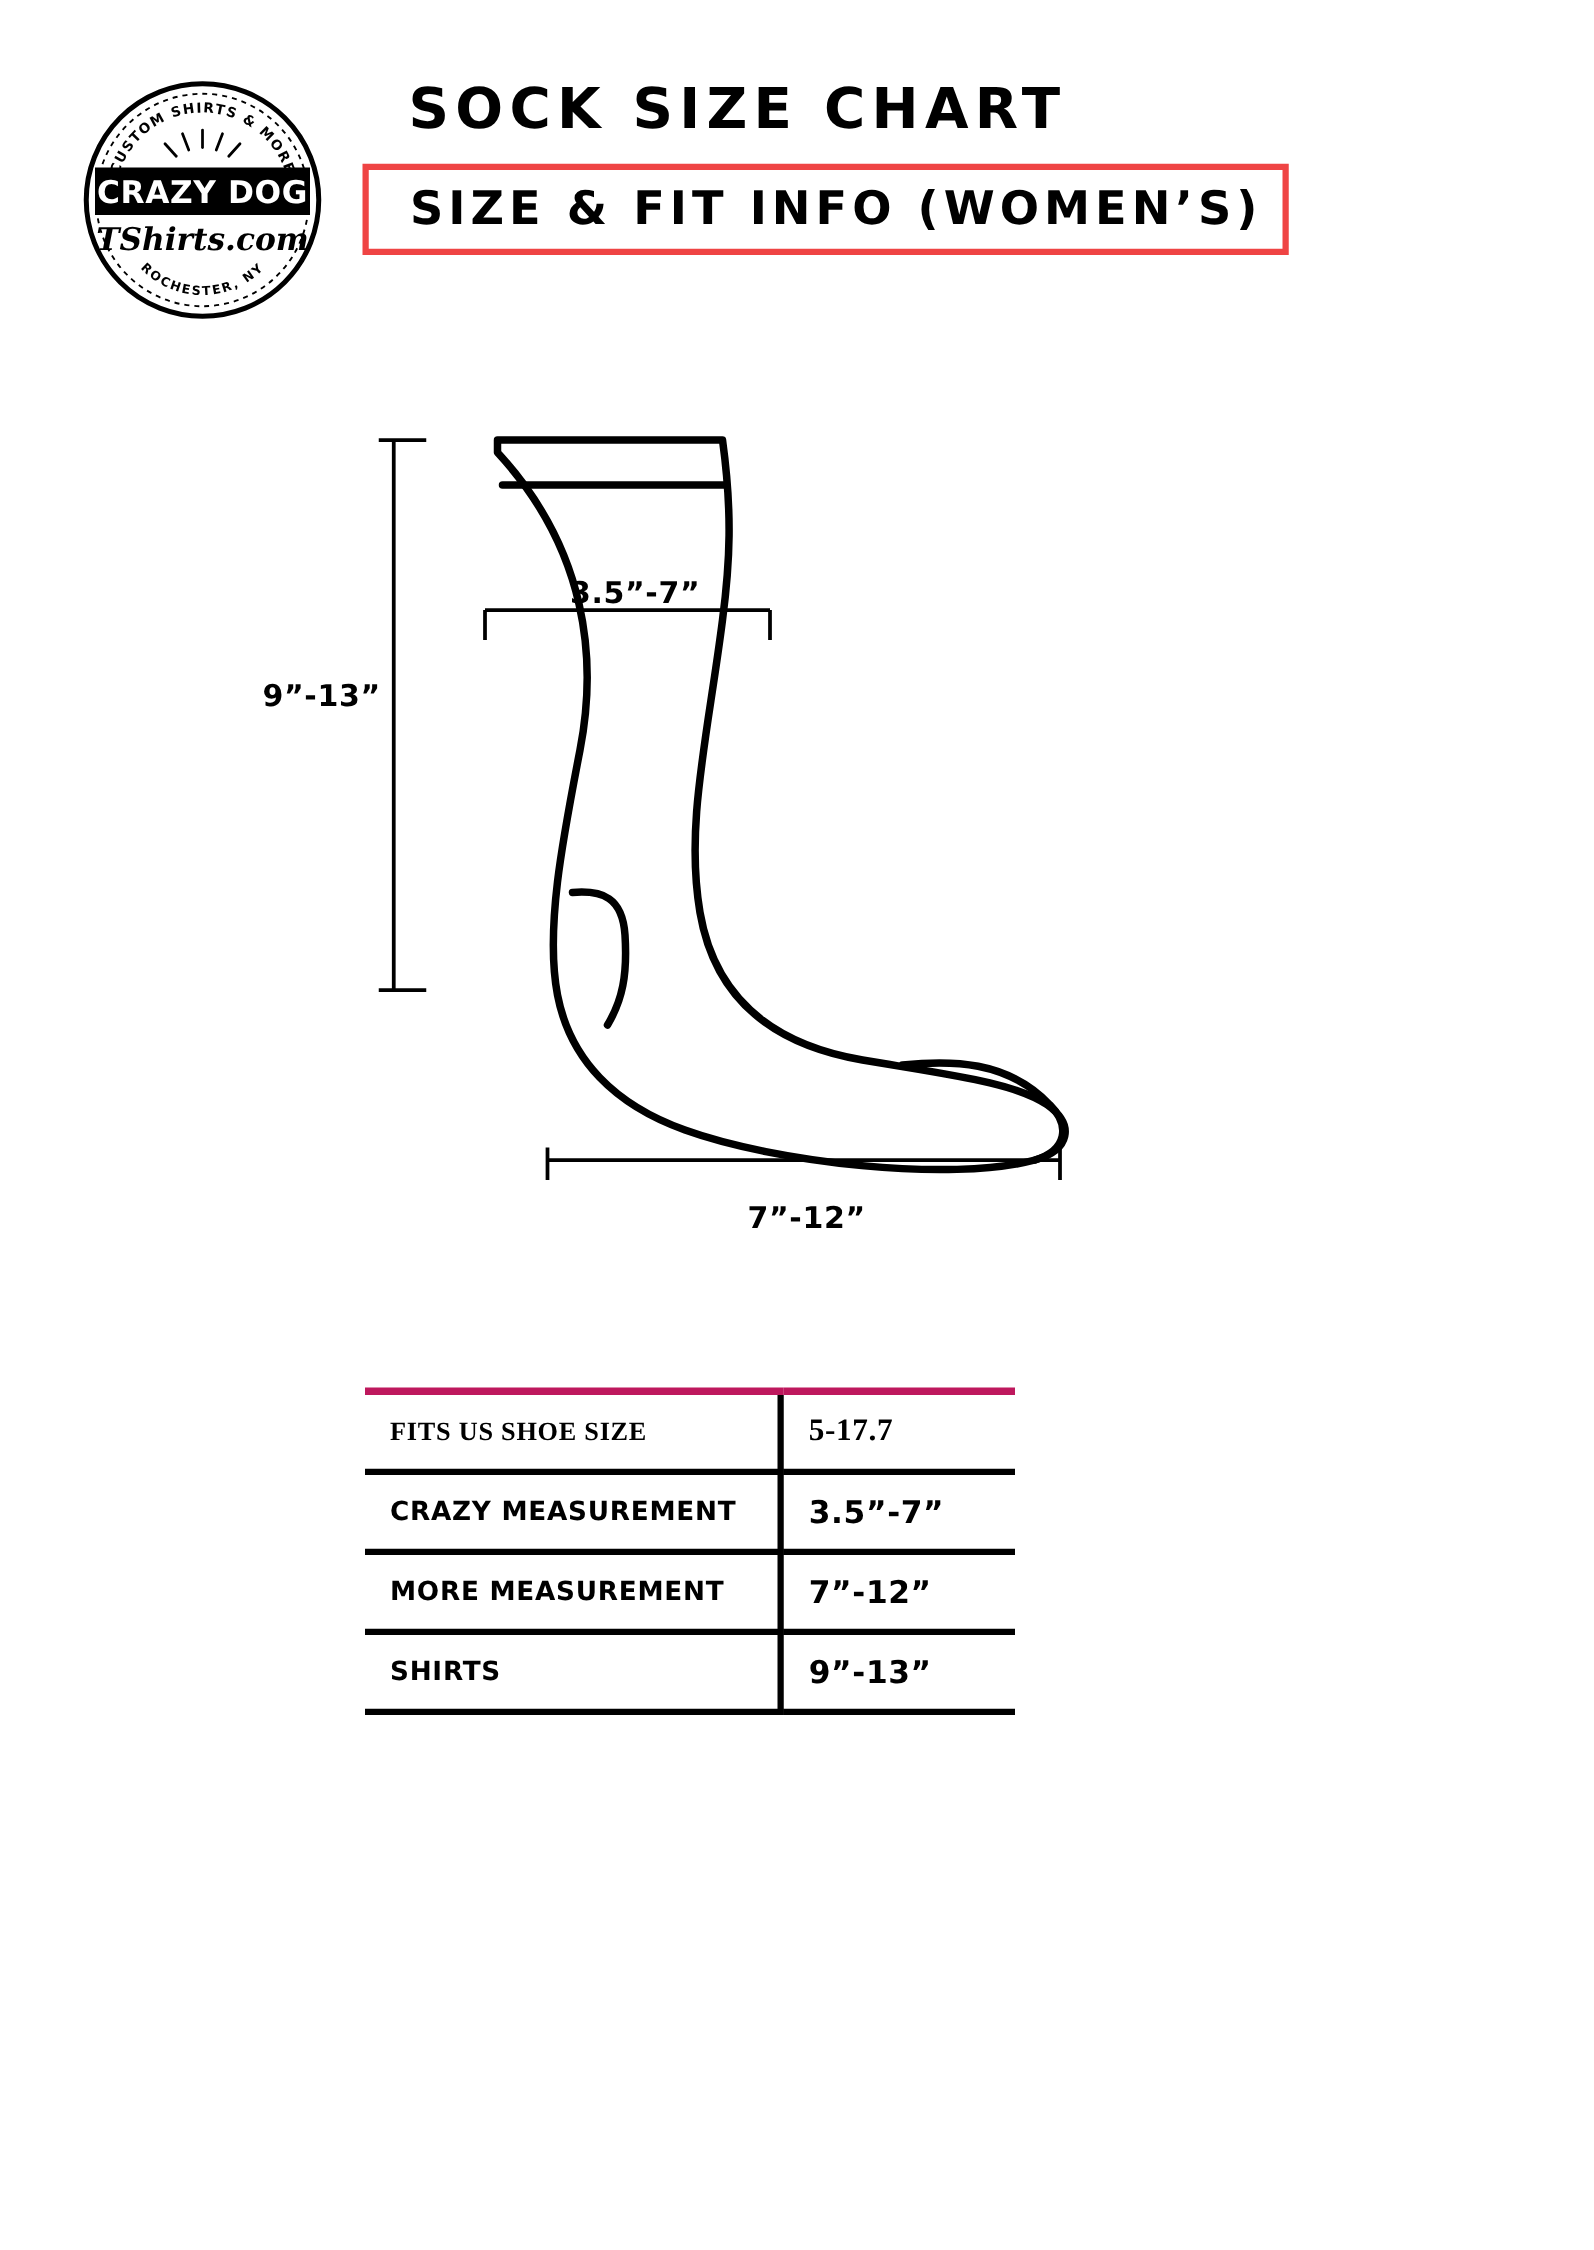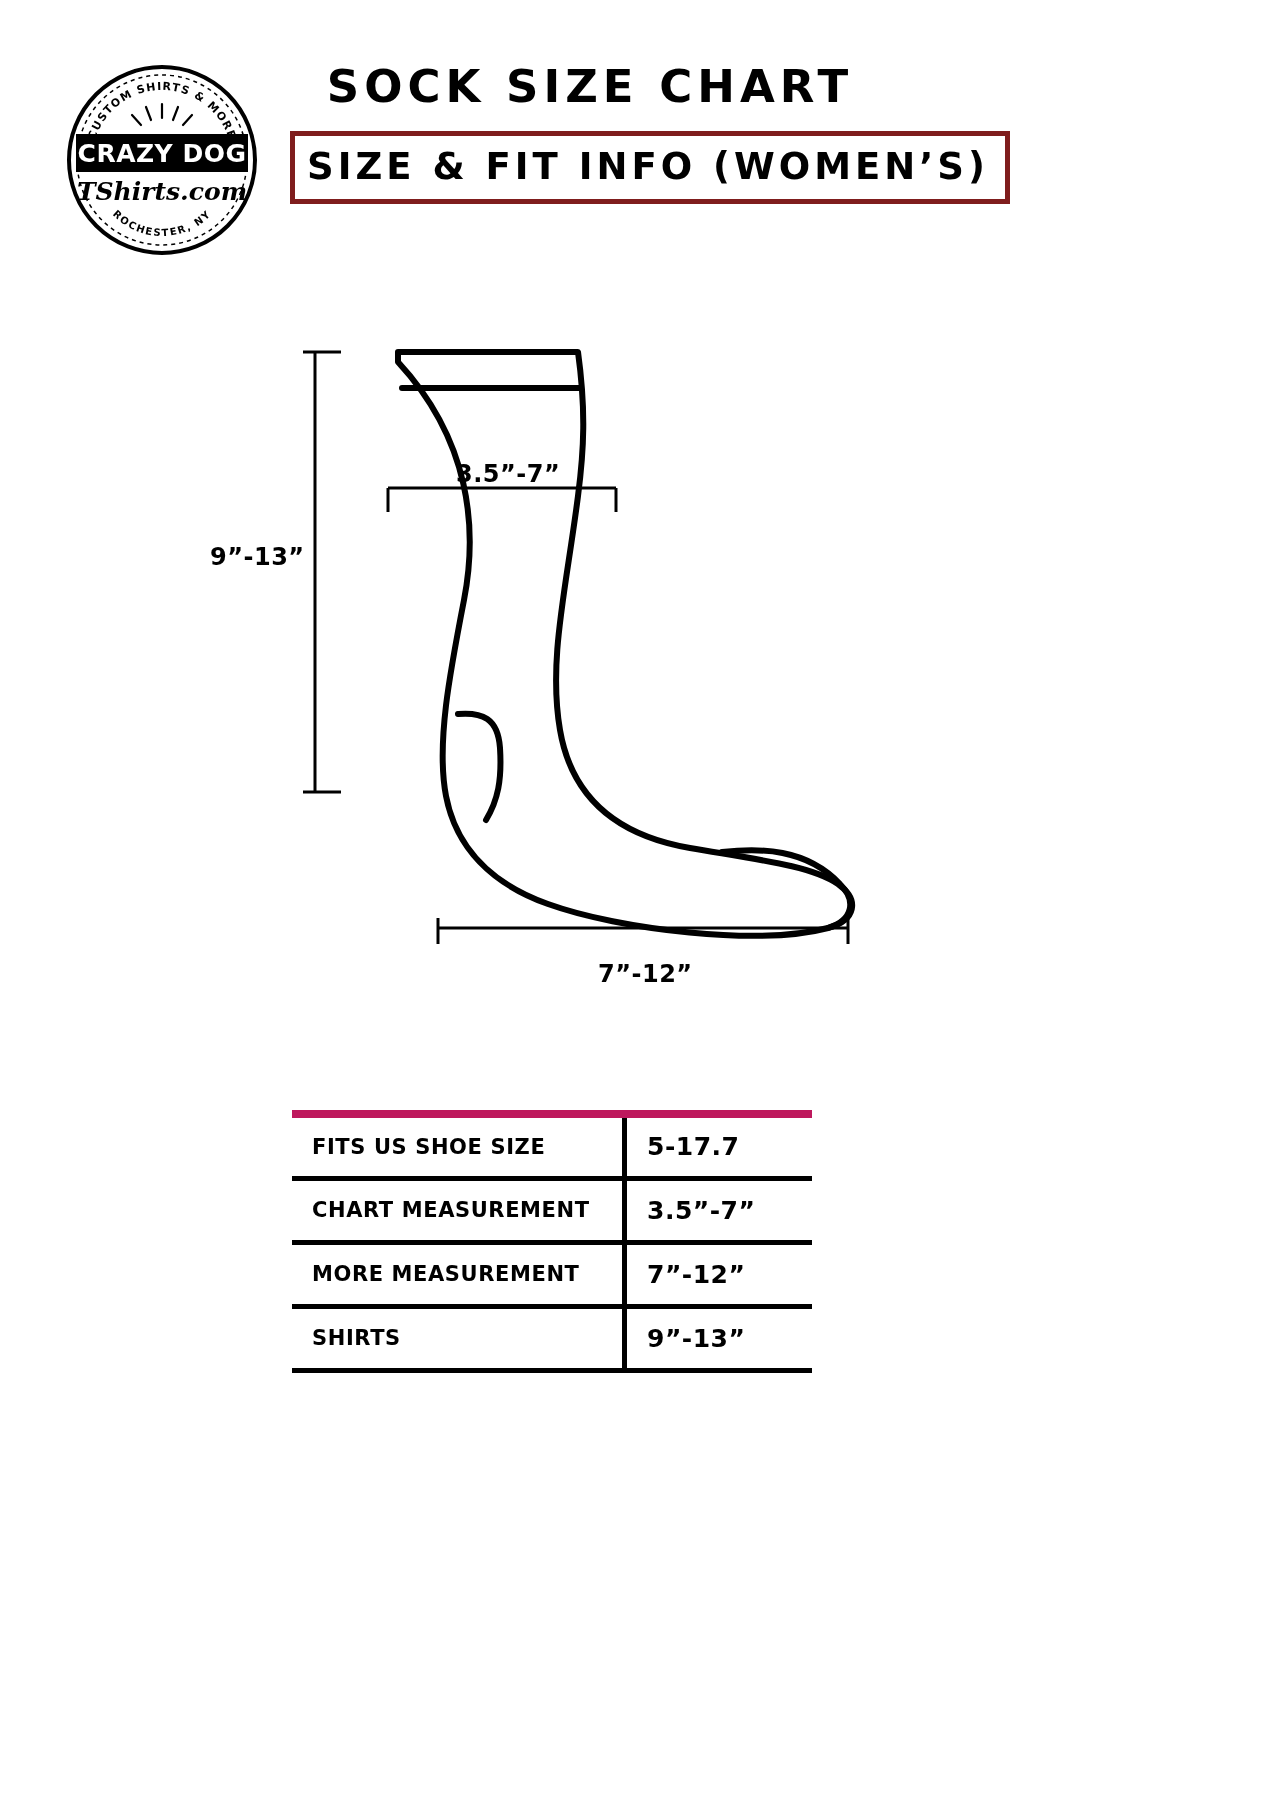--- a/index.html
+++ b/index.html
@@ -48,22 +48,22 @@
     font-weight: bold;
     font-size: 45px;
     letter-spacing: 5px;
     line-height: 1;
     margin: 0;
     white-space: nowrap;
   }
 
   .subtitle-box {
     margin-top: 22px;
-    border: 5px solid #7f1d1d;
-    padding: 12px 16px 14px 12px;
+    border: 5px solid #ef4444;
+    padding: 12px 16px 14px 33px;
     display: inline-block;
   }
 
   .subtitle {
     font-family: "DejaVu Sans", sans-serif;
     font-weight: bold;
     font-size: 37px;
     letter-spacing: 4px;
     line-height: 1;
     white-space: nowrap;
@@ -109,21 +109,21 @@
   }
 
   .spec-table tr { height: 64px; }
 
   .spec-table td {
     border-bottom: 5px solid #000;
     vertical-align: middle;
     padding: 0;
   }
 
-  .spec-table tr:first-child td { border-top: 8px solid #be185d; }
+  .spec-table tr:first-child td { border-top: 6px solid #be185d; font-family: Liberation Serif, serif; }
 
   .spec-table td.key {
     width: 310px;
     font-family: "DejaVu Sans", sans-serif;
     font-weight: bold;
     font-size: 21px;
     letter-spacing: 0.6px;
     border-right: 5px solid #000;
     padding-left: 20px;
   }
@@ -230,21 +230,21 @@
   <div class="dim-label label-foot">7”-12”</div>
 </div>
 
 <table class="spec-table">
   <tbody>
     <tr>
       <td class="key">FITS US SHOE SIZE</td>
       <td class="val">5-17.7</td>
     </tr>
     <tr>
-      <td class="key">CHART MEASUREMENT</td>
+      <td class="key">CRAZY MEASUREMENT</td>
       <td class="val">3.5”-7”</td>
     </tr>
     <tr>
       <td class="key">MORE MEASUREMENT</td>
       <td class="val">7”-12”</td>
     </tr>
     <tr>
       <td class="key">SHIRTS</td>
       <td class="val">9”-13”</td>
     </tr>

